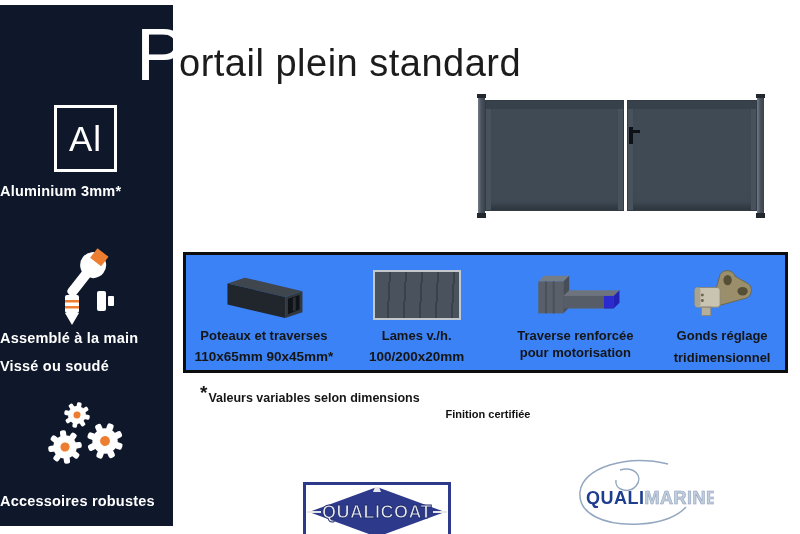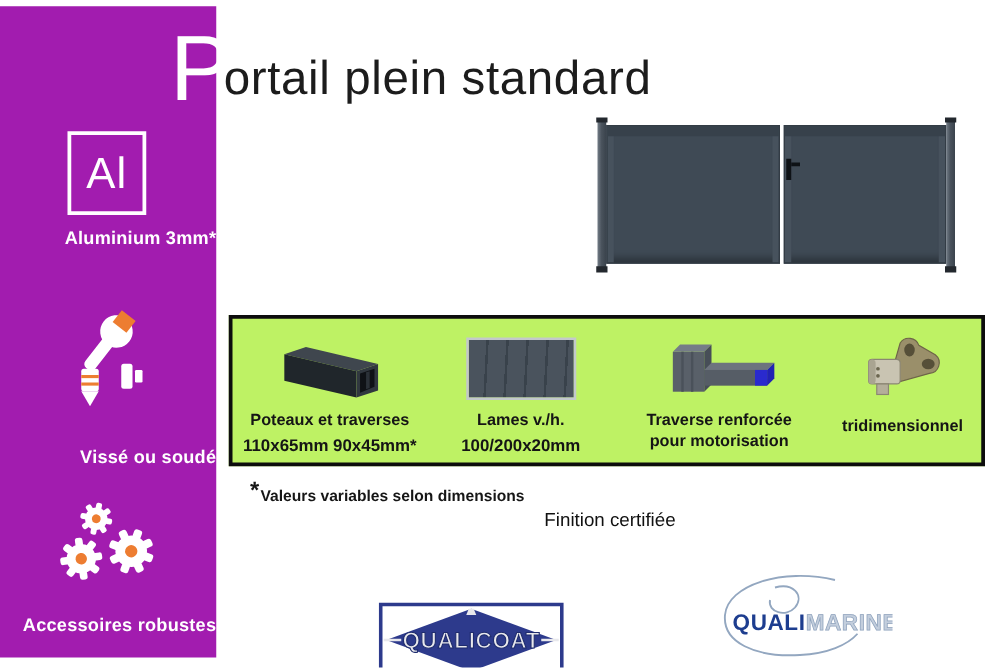--- a/index.html
+++ b/index.html
@@ -2,25 +2,25 @@
 <html><head>
 <meta charset="utf-8">
 <style>
   * { margin:0; padding:0; box-sizing:border-box; }
   html,body { width:800px; height:534px; background:#ffffff; overflow:hidden;
               font-family:"Liberation Sans", sans-serif; }
   .canvas { position:relative; width:800px; height:534px; background:#fff; }
 
   
   .sidebar { position:absolute; left:0; top:5px; width:173px; height:521px;
-             background:#a21caf; color:#fff; }
+             background:#0f172a; color:#fff; }
   .al-box { position:absolute; left:54px; top:100px; width:63px; height:67px;
             border:3px solid #fff; display:flex; align-items:center; justify-content:center;
             font-size:35px; letter-spacing:1px; }
-  .sb-line { position:absolute; left:0; width:100%; text-align:right;
+  .sb-line { position:absolute; left:0; width:100%; text-align:left;
              font-weight:bold; font-size:14.5px; letter-spacing:.2px; }
   .sb-aluminium { top:178px; }
   .sb-paroi     { top:206px; }
   .sb-assemble  { top:325px; }
   .sb-visse     { top:353px; }
   .sb-access    { top:488px; }
   .sb-icon { position:absolute; left:50%; transform:translateX(-50%); }
   .wrench-wrap { top:242px; }
   .gears-wrap  { top:392px; }
 
@@ -43,35 +43,35 @@
                 box-shadow: inset 0 8px 0 #37414b, inset 5px 0 0 #47525d,
                             inset -5px 0 0 #47525d, inset 0 -4px 6px rgba(0,0,0,.3); }
   .gate .leaf1 { left:7px;  width:139px; }
   .gate .leaf2 { left:149px; width:130px; }
   .gate .handle { position:absolute; left:151px; top:33px; width:4px; height:17px;
                   background:#0e1216; z-index:3; }
   .gate .handle::after { content:""; position:absolute; left:4px; top:3px; width:7px; height:3px; background:#0e1216; }
 
   
   .features { position:absolute; left:183px; top:252px; width:605px; height:121px;
-              border:3px solid #0d0d0d; background:#bef264; display:flex; padding-top:9px; }
+              border:3px solid #0d0d0d; background:#3b82f6; display:flex; padding-top:9px; }
   .cell { text-align:center; color:#151515; }
   .cell-1 { width:26%; } .cell-2 { width:25%; } .cell-3 { width:28%; } .cell-4 { width:21%; }
   .img-wrap { height:62px; display:flex; align-items:center; justify-content:center; }
   .f-line1 { font-weight:bold; font-size:13px; margin-top:2px; }
   .f-line2 { font-weight:bold; font-size:13.5px; margin-top:6px; }
   .cell-4 .f-line2 { margin-top:7px; font-size:13px; }
   .lames-img { width:88px; height:50px; border:2px solid #c3c8cc;
                background:repeating-linear-gradient(93deg,#4a535d 0 14px,#39424b 14px 16px); }
 
   
   .footnote { position:absolute; left:200px; top:385px; font-size:12.5px; font-weight:bold; color:#161616; }
   .footnote .star { font-size:19px; position:relative; top:-3px; margin-right:1px; }
   .finish { position:absolute; left:372px; top:408px; width:232px; text-align:center;
-            font-size:15px; font-weight:normal; color:#111; }
+            font-size:11px; font-weight:bold; color:#111; }
 
   
   .logo { position:absolute; }
   .qualicoat   { left:263px; top:482px;margin-left:40px; }
   .qualimarine { left:556px; top:458px; }
 </style>
 </head>
 <body>
 
 <div class="canvas">
@@ -90,20 +90,21 @@
           <rect x="33" y="24" width="10" height="30" rx="4" fill="#fff"></rect>
         </g>
         <rect x="16" y="48" width="14" height="18" rx="2" fill="#fff"></rect>
         <rect x="16" y="53" width="14" height="2.5" fill="#ED7D31"></rect>
         <rect x="16" y="59" width="14" height="2.5" fill="#ED7D31"></rect>
         <polygon points="16,66 30,66 23,78" fill="#fff"></polygon>
         <rect x="48" y="44" width="9" height="20" rx="2" fill="#fff"></rect>
         <rect x="59" y="49" width="6" height="10" rx="1" fill="#fff"></rect>
       </svg>
     </div>
+    <div class="sb-line sb-assemble">Assemblé à la main</div>
     <div class="sb-line sb-visse">Vissé ou soudé</div>
 
     <div class="sb-icon gears-wrap">
       <svg width="96" height="84" viewBox="0 0 96 84">
         <defs>
           <g id="gear">
             <g fill="#fff">
               <circle r="11.5"></circle>
               <rect x="-3" y="-16.5" width="6" height="7" rx="2"></rect>
               <rect x="-3" y="-16.5" width="6" height="7" rx="2" transform="rotate(45)"></rect>
@@ -184,20 +185,21 @@
           <path d="M30,30 L36,9 a9,9 0 0 1 16,2 L66,19 a9,9 0 0 1 -5,16 L36,42 z" fill="#9a8f6a" stroke="#6e6548" stroke-width="1"></path>
           <ellipse cx="44" cy="15" rx="4.5" ry="5.5" fill="#564f38"></ellipse>
           <ellipse cx="60" cy="27" rx="5.5" ry="4.5" fill="#564f38"></ellipse>
           <rect x="9" y="23" width="27" height="21" rx="3" fill="#c9c4b2" stroke="#8b8673"></rect>
           <rect x="9" y="23" width="6" height="21" rx="3" fill="#a9a491"></rect>
           <circle cx="17" cy="31" r="1.6" fill="#6b6650"></circle>
           <circle cx="17" cy="37" r="1.6" fill="#6b6650"></circle>
           <rect x="16" y="44" width="10" height="9" fill="#b4ae9a" stroke="#8b8673"></rect>
         </svg>
       </div>
+      <div class="f-line1">Gonds réglage</div>
       <div class="f-line2">tridimensionnel</div>
     </div>
   </div>
 
   <div class="footnote">
     <span class="star">*</span><span>Valeurs variables selon dimensions</span>
   </div>
 
   <div class="finish">Finition certifiée</div>
 

